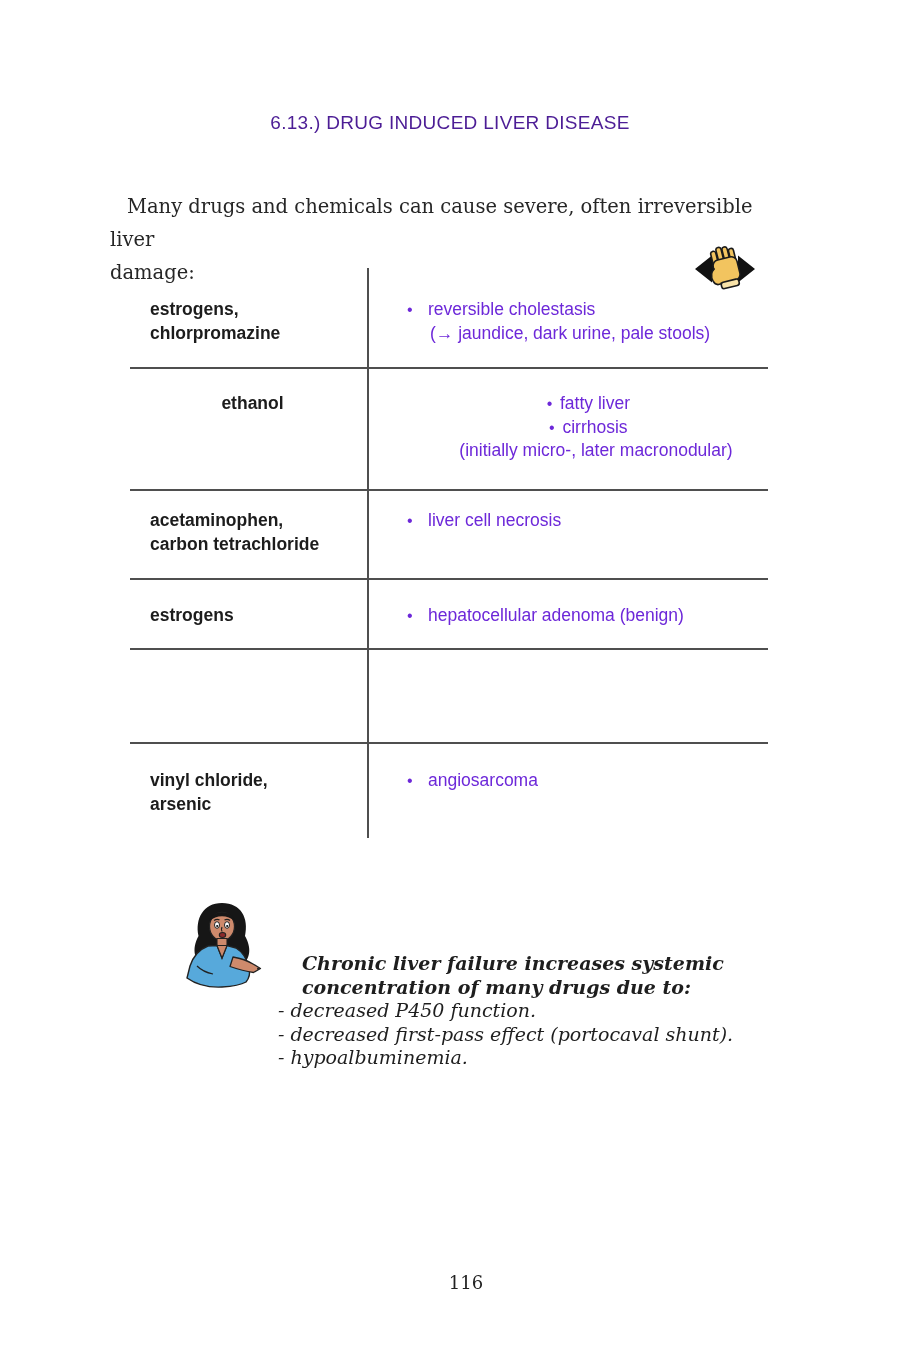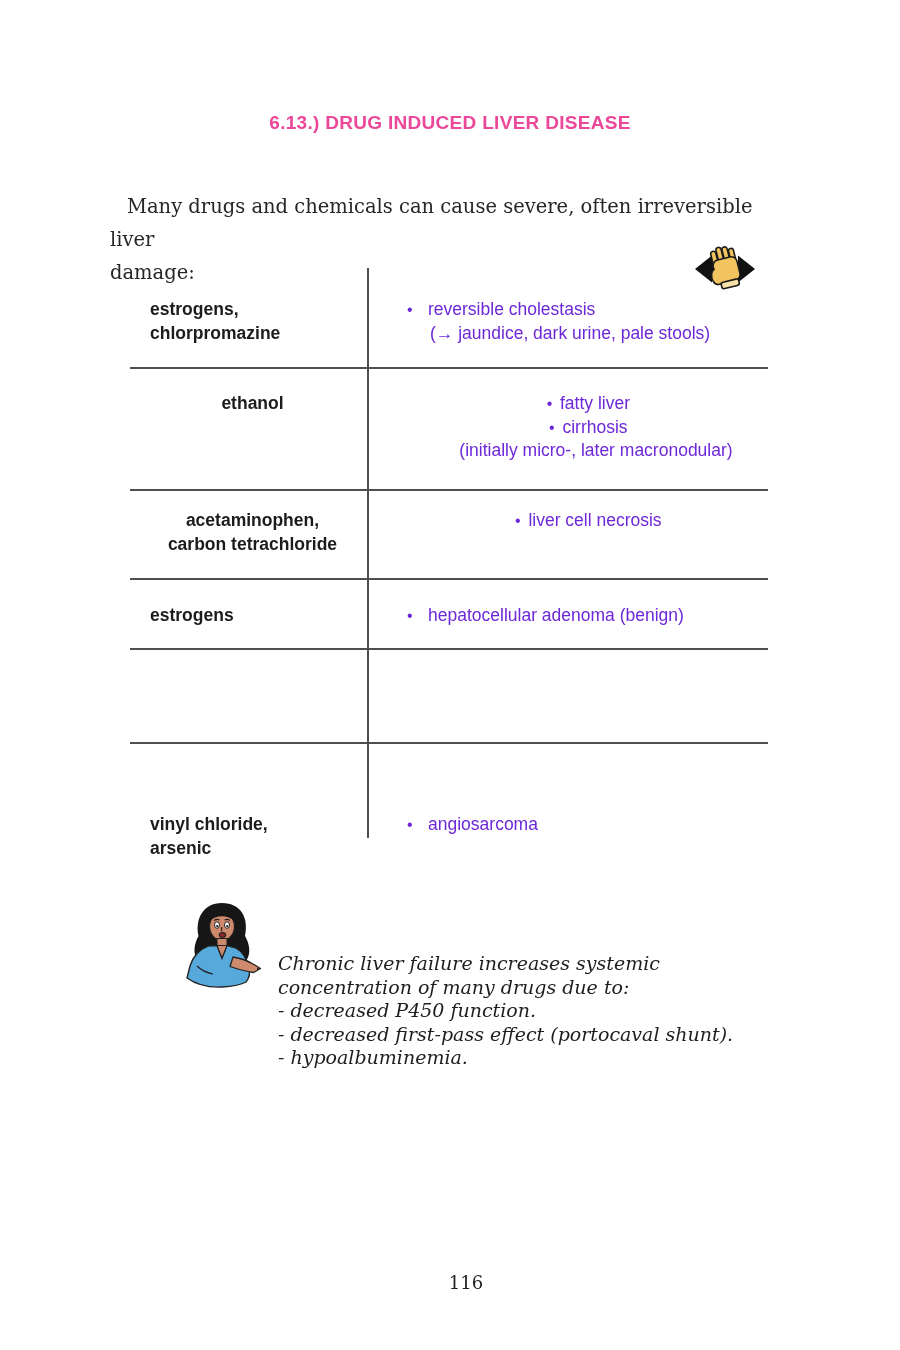--- a/index.html
+++ b/index.html
@@ -3,22 +3,22 @@
 <meta charset="utf-8">
 <style>
   html,body { margin:0; padding:0; background:#ffffff; }
   .page {
     position:relative; width:900px; height:1350px; background:#ffffff;
     font-family:"Liberation Sans", sans-serif; overflow:hidden;
   }
 
   .title {
     position:absolute; top:112px; left:0; width:100%;
-    text-align:center; font-weight:700; font-size:19px; letter-spacing:.3px;
-    color:#ec4899;
+    text-align:center; font-weight:400; font-size:19px; letter-spacing:.3px;
+    color:#4c1d95;
   }
 
   .intro {
     position:absolute; left:110px; top:190px; width:690px;
     font-family:"DejaVu Serif", serif; font-size:19.5px; line-height:33px;
     color:#262626;
   }
   .intro .l1 { text-indent:17px; }
 
   
@@ -31,38 +31,38 @@
   .hl-0 { top:99px; } .hl-1 { top:221px; } .hl-2 { top:310px; } .hl-3 { top:380px; } .hl-4 { top:474px; }
 
   .cause {
     position:absolute; left:20px; width:205px;
     font-weight:700; font-size:17.5px; line-height:23.5px; color:#1c1c1c;
   }
   .effects {
     position:absolute; left:270px; width:362px;
     font-size:17.5px; line-height:23.5px; color:#6d28d9;
   }
-  .r0 { top:30px; } .r1 { top:124px;text-align:center; } .r2 { top:241px;text-align:center; }
-  .r3 { top:336px; } .r4 { top:407px; } .r5 { top:501px;margin-top:44px; }
+  .r0 { top:30px; } .r1 { top:124px;text-align:center; } .r2 { top:241px; }
+  .r3 { top:336px; } .r4 { top:407px; } .r5 { top:501px; }
 
   .eline { padding-left:28px; }
   .eline .bullet {
     display:inline-block; width:28px; margin-left:-28px;
     padding-left:7px; box-sizing:border-box; font-size:16px;
   }
   .eline.cont { padding-left:30px; }
 
   
   .nurse-icon { position:absolute; left:183px; top:900px; }
   .note {
     position:absolute; left:278px; top:952px; width:460px;
     font-family:"DejaVu Serif", serif; font-style:italic;
     font-size:19px; line-height:23.5px; color:#1e1e1e;
   }
-  .note .h { font-weight:400; }
+  .note .h { font-weight:700;margin-left:24px; }
 
   .page-number {
     position:absolute; top:1272px; left:0; width:100%; text-align:center;
     font-family:"DejaVu Serif", serif; font-size:18px; color:#222222;margin-left:16px;
   }
 </style>
 </head>
 <body>
 
 <div class="page">

